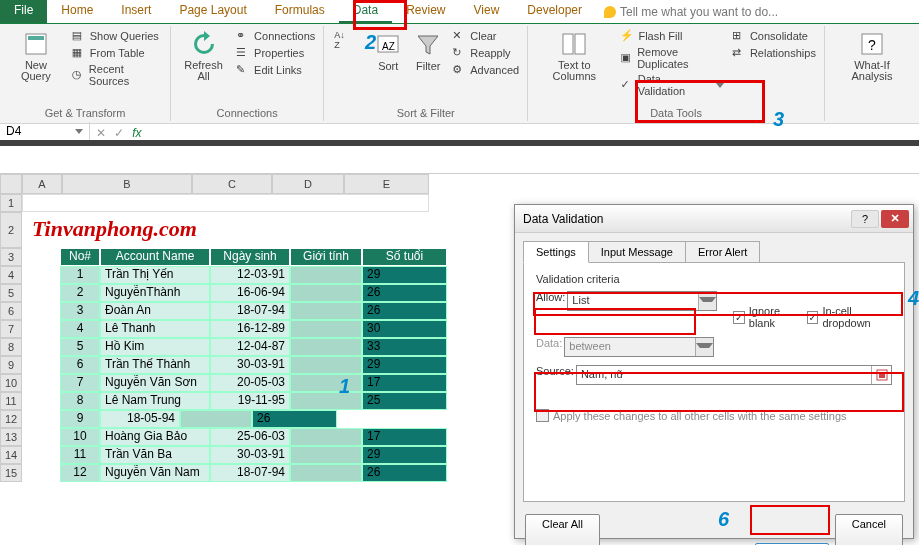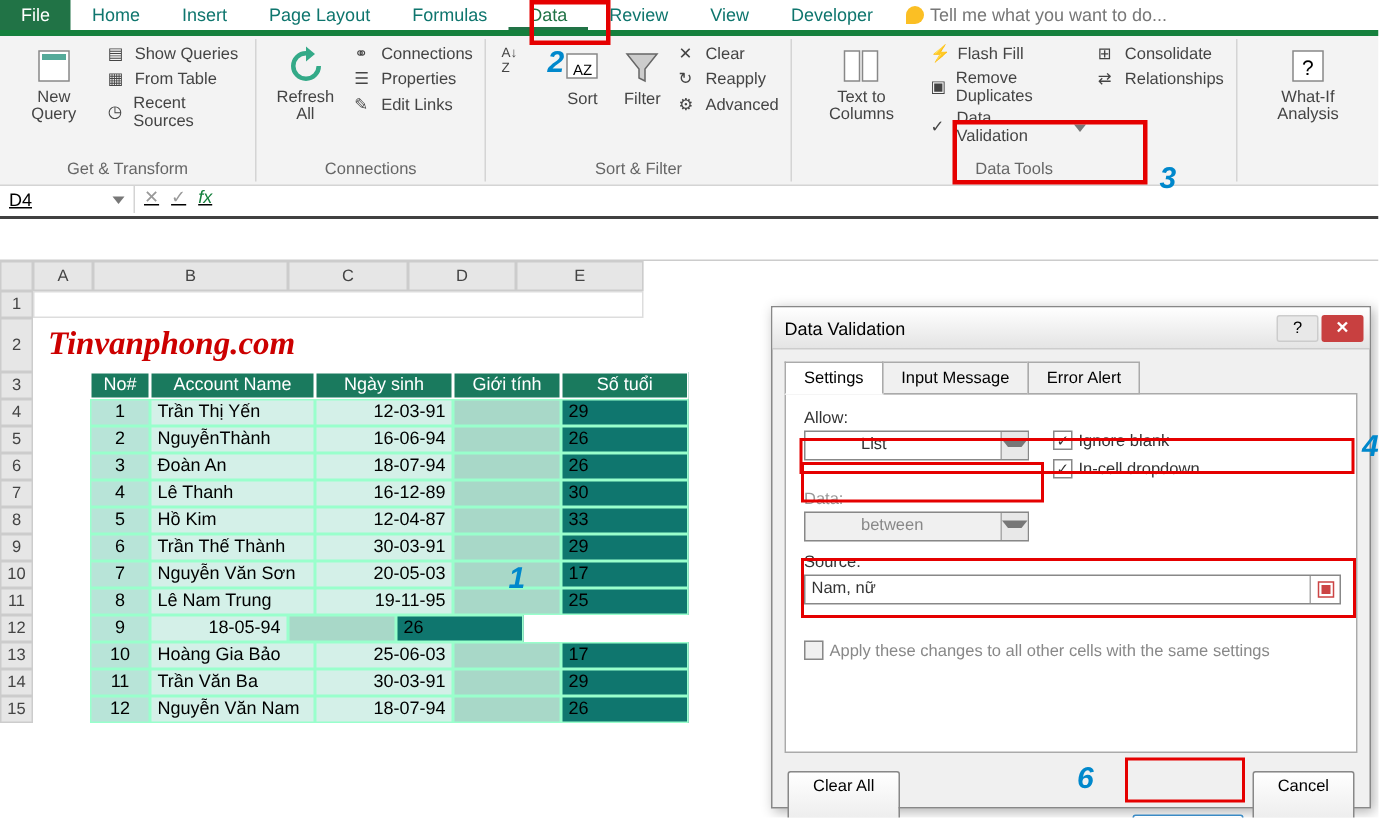--- a/index.html
+++ b/index.html
@@ -1,20 +1,20 @@
 <!DOCTYPE html>
 <html><head>
 <meta charset="utf-8">
 <style>
 * { margin:0; padding:0; box-sizing:border-box; font-family:"Segoe UI",Tahoma,sans-serif; }
 body { background:#fff; width:919px; height:545px; overflow:hidden; position:relative; font-size:12px; }
 
 
-.tabs { display:flex; background:#fff; height:24px; border-bottom:4px solid #15803d; }
-.tab { padding:3px 14px; color:#0f766e; cursor:pointer; font-size:12px; }
+.tabs { display:flex; background:#fff; height:24px; border-bottom:1px solid #15803d; }
+.tab { padding:3px 14px; color:#a16207; cursor:pointer; font-size:12px; }
 .tab.file { background:#217346; color:#fff; }
 .tab.active { color:#217346; border-bottom:2px solid #217346; }
 .tell-me { color:#777; padding:3px 8px; display:flex; align-items:center; gap:4px; }
 .bulb { width:12px; height:12px; background:#fbbf24; border-radius:50% 50% 50% 0; }
 
 
 .hl { position:absolute; border:3px solid #e50000; z-index:5; pointer-events:none; }
 .hl1 { left:353px; top:0; width:54px; height:30px; }
 .hl2 { left:635px; top:80px; width:130px; height:43px; }
 .hl3 { left:533px; top:292px; width:370px; height:24px; border-width:2px; }
@@ -35,21 +35,21 @@
 .rgroup-label { text-align:center; color:#666; font-size:11px; padding-top:2px; }
 .rbtns { display:flex; gap:4px; }
 .rbtn-large { display:flex; flex-direction:column; align-items:center; gap:2px; padding:2px 4px; cursor:pointer; }
 .rbtn-large .ic { width:28px; height:28px; }
 .rbtn-small { display:flex; align-items:center; gap:4px; padding:1px 2px; cursor:pointer; }
 .rbtn-small .ic { width:14px; height:14px; }
 .rbtn-col { display:flex; flex-direction:column; gap:1px; }
 .ic { display:inline-block; }
 
 
-.fbar { height:22px; border-bottom:2px solid #404040; display:flex; align-items:flex-start; background:#fff;text-decoration:underline; }
+.fbar { height:22px; border-bottom:6px solid #404040; display:flex; align-items:flex-end; background:#fff; }
 .namebox { width:90px; border-right:1px solid #d4d4d4; padding:2px 6px; display:flex; justify-content:space-between; align-items:center; }
 .dd { width:0; height:0; border-left:4px solid transparent; border-right:4px solid transparent; border-top:5px solid #777; }
 .fbar-btns { display:flex; padding:0 6px; gap:8px; color:#999; }
 .fx { font-style:italic; color:#15803d; }
 
 
 .sheet { display:flex; }
 .rownums { display:flex; flex-direction:column; background:#e6e6e6; }
 .rownum, .colhead { background:#e6e6e6; border:1px solid #ccc; text-align:center; font-size:11px; color:#444; }
 .rownum { width:22px; height:18px; line-height:16px; }
@@ -60,41 +60,41 @@
 .colheads .colhead:nth-child(2){width:130px}
 .colheads .colhead:nth-child(3){width:80px}
 .colheads .colhead:nth-child(4){width:72px}
 .colheads .colhead:nth-child(5){width:85px}
 .corner { width:22px; height:20px; background:#e6e6e6; border:1px solid #ccc; }
 
 .datarow { display:flex; height:18px; }
 .cell { border:1px solid #9fc; height:18px; font-size:12px; padding:0 4px; overflow:hidden; white-space:nowrap; }
 .cell.c1{width:40px;text-align:center;background:#b8e4d8;margin-left:38px;}
 .cell.c2{width:110px;background:#d4f0e8;}
-.cell.c3{width:92px;text-align:right;background:#d4f0e8;}
+.cell.c3{width:80px;text-align:right;background:#d4f0e8;}
 .cell.c4{width:72px;background:#a8d8c8;}
 .cell.c5{width:85px;background:#0f766e;}
 .hdr .cell { background:#1a7a5e; color:#fff; text-align:center; font-weight:normal; border:1px solid #fff; }
 .title-cell { font-family:"Brush Script MT",cursive; font-size:22px; color:#c00; font-weight:bold; font-style:italic; padding:4px 10px; height:36px; }
 
 
 .dialog { position:absolute; left:514px; top:204px; width:400px; height:335px; background:#f0f0f0; border:1px solid #888; box-shadow:2px 2px 8px rgba(0,0,0,.3); z-index:3; }
 .dlg-title { background:linear-gradient(#fff,#e4e4e4); height:28px; display:flex; align-items:center; justify-content:space-between; padding:0 4px 0 8px; border-bottom:1px solid #ccc; font-size:12px; }
 .dlg-ctrls { display:flex; gap:2px; }
 .dlg-ctrl { width:28px; height:18px; display:flex; align-items:center; justify-content:center; font-size:11px; }
 .dlg-ctrl.help { background:#e8e8e8; border:1px solid #ccc; border-radius:2px; }
 .dlg-ctrl.close { background:#c84040; color:#fff; border-radius:2px; font-weight:bold; }
 .dlg-tabs { display:flex; margin:8px 8px 0; }
 .dlg-tab { padding:4px 12px; border:1px solid #aaa; background:#f0f0f0; font-size:11px; margin-right:-1px; cursor:pointer; }
 .dlg-tab.active { background:#fff; border-bottom:1px solid #fff; position:relative; z-index:1; }
 .dlg-body { border:1px solid #aaa; margin:0 8px 8px; background:#fff; padding:10px 12px; height:240px; margin-top:-1px; font-size:11px; color:#333; }
 .criteria { font-size:11px; margin-bottom:6px; }
 .dlg-row { display:flex; gap:16px; margin-bottom:8px; }
-.dlg-col { display:flex; flex-direction:column; gap:2px; }
-.combo { display:flex; border:1px solid #888; width:150px; height:20px; background:#fff;padding-left:33px; }
+.dlg-col { display:flex; flex-direction:row; gap:2px; }
+.combo { display:flex; border:1px solid #888; width:150px; height:20px; background:#fff; }
 .combo.dis { background:#f0f0f0; color:#888; }
 .combo span { flex:1; padding:2px 4px; }
 .combo .ddbtn { width:18px; background:#e8e8e8; border-left:1px solid #aaa; display:flex; align-items:center; justify-content:center; }
 .chk { display:flex; align-items:center; gap:4px; }
 .chkbox { width:13px; height:13px; border:1px solid #888; background:#fff; display:flex; align-items:center; justify-content:center; color:#333; font-size:10px; }
 .source-input { display:flex; border:1px solid #888; width:358px; height:20px; background:#fff; }
 .source-input span { flex:1; padding:2px 4px; }
 .source-input .rbtn { width:20px; border-left:1px solid #aaa; display:flex; align-items:center; justify-content:center; }
 .apply-chk { margin-top:24px; color:#888; }
 .dlg-foot { display:flex; justify-content:space-between; padding:4px 10px 8px; }
@@ -427,20 +427,21 @@
       <div class="dlg-ctrl help">?</div>
       <div class="dlg-ctrl close">✕</div>
     </div>
   </div>
   <div class="dlg-tabs">
     <div class="dlg-tab active">Settings</div>
     <div class="dlg-tab">Input Message</div>
     <div class="dlg-tab">Error Alert</div>
   </div>
   <div class="dlg-body">
+    <div class="criteria">Validation criteria</div>
     <div class="dlg-row">
       <div class="dlg-col">
         <span>Allow:</span>
         <div class="combo">
             <span>List</span>
             <div class="ddbtn">
               <span class="dd"></span>
             </div>
           </div>
       </div>

